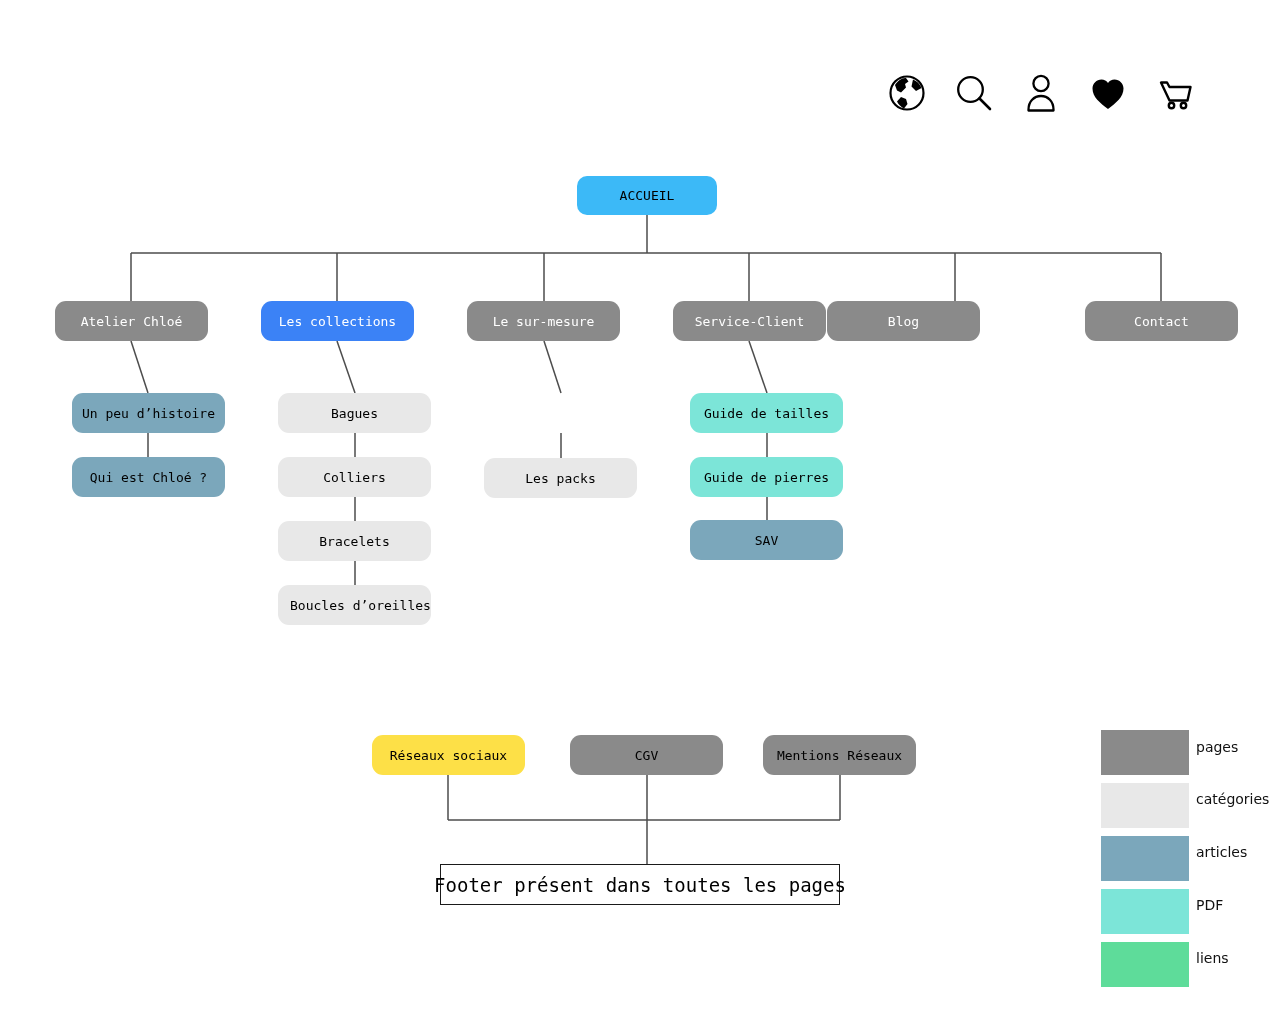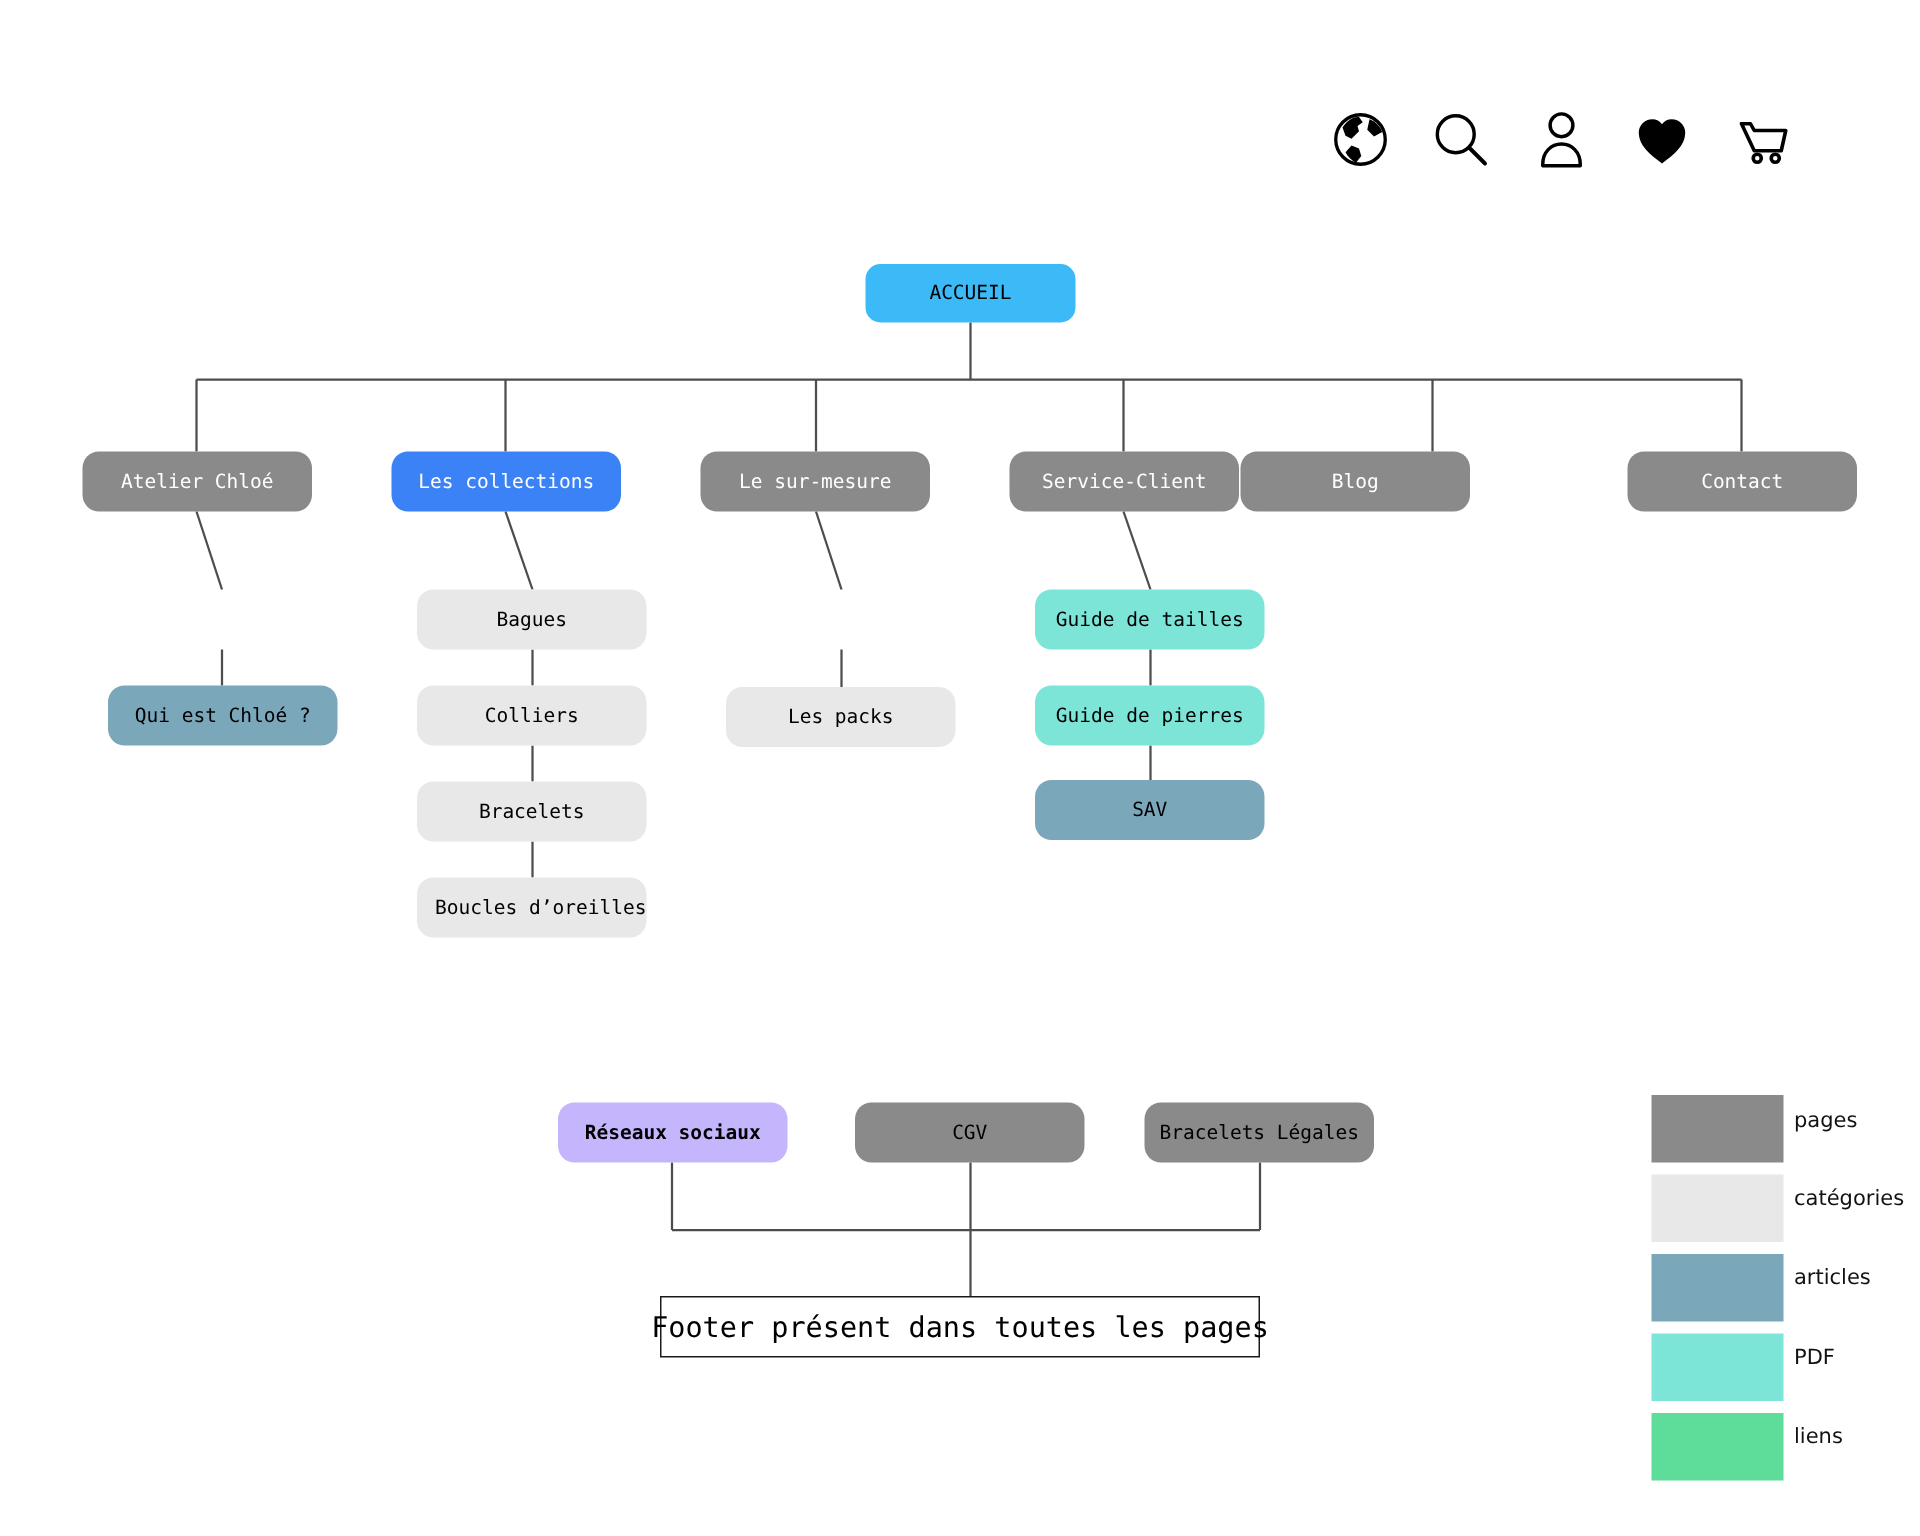--- a/index.html
+++ b/index.html
@@ -90,36 +90,37 @@
 
   <div class="node root" style="left: 577px; top: 176px; background: rgb(60, 185, 247); color: rgb(0, 0, 0);">ACCUEIL</div>
 
   <div class="node" style="left: 55px; top: 301px; background: rgb(138, 138, 138); color: rgb(255, 255, 255);">Atelier Chloé</div>
   <div class="node" style="left: 261px; top: 301px; background: #3b82f6; color: rgb(255, 255, 255);">Les collections</div>
   <div class="node" style="left: 467px; top: 301px; background: rgb(138, 138, 138); color: rgb(255, 255, 255);">Le sur-mesure</div>
   <div class="node" style="left: 673px; top: 301px; background: rgb(138, 138, 138); color: rgb(255, 255, 255);">Service-Client</div>
   <div class="node" style="left: 827px; top: 301px; background: rgb(138, 138, 138); color: rgb(255, 255, 255);">Blog</div>
   <div class="node" style="left: 1085px; top: 301px; background: rgb(138, 138, 138); color: rgb(255, 255, 255);">Contact</div>
 
+  <div class="node" style="left: 72px; top: 393px; background: rgb(123, 167, 187); color: rgb(0, 0, 0);">Un peu d’histoire</div>
   <div class="node" style="left: 72px; top: 457px; background: rgb(123, 167, 187); color: rgb(0, 0, 0);">Qui est Chloé ?</div>
 
   <div class="node" style="left: 278px; top: 393px; background: rgb(232, 232, 232); color: rgb(0, 0, 0);">Bagues</div>
   <div class="node" style="left: 278px; top: 457px; background: rgb(232, 232, 232); color: rgb(0, 0, 0);">Colliers</div>
   <div class="node" style="left: 278px; top: 521px; background: rgb(232, 232, 232); color: rgb(0, 0, 0);">Bracelets</div>
   <div class="node" style="left: 278px; top: 585px; background: rgb(232, 232, 232); color: rgb(0, 0, 0); padding-left: 12px;">Boucles d’oreilles</div>
 
   <div class="node" style="left: 484px; top: 458px; background: rgb(232, 232, 232); color: rgb(0, 0, 0);">Les packs</div>
 
   <div class="node" style="left: 690px; top: 393px; background: rgb(124, 229, 216); color: rgb(0, 0, 0);">Guide de tailles</div>
   <div class="node" style="left: 690px; top: 457px; background: rgb(124, 229, 216); color: rgb(0, 0, 0);">Guide de pierres</div>
   <div class="node" style="left: 690px; top: 520px; background: rgb(123, 167, 187); color: rgb(0, 0, 0);">SAV</div>
 
-  <div class="node" style="left: 372px; top: 735px; background: #c4b5fd; color: rgb(0, 0, 0); font-weight: bold;">Réseaux sociaux</div>
+  <div class="node" style="left: 372px; top: 735px; background: #fde047; color: rgb(0, 0, 0);">Réseaux sociaux</div>
   <div class="node" style="left: 570px; top: 735px; background: rgb(138, 138, 138); color: rgb(0, 0, 0);">CGV</div>
-  <div class="node" style="left: 763px; top: 735px; background: rgb(138, 138, 138); color: rgb(0, 0, 0);">Bracelets Légales</div>
+  <div class="node" style="left: 763px; top: 735px; background: rgb(138, 138, 138); color: rgb(0, 0, 0);">Mentions Réseaux</div>
 
   <div class="footer-box">Footer présent dans toutes les pages</div>
 
   <div class="swatch" style="top: 730px; background: rgb(138, 138, 138);"></div>
   <div class="swatch" style="top: 783px; background: rgb(232, 232, 232);"></div>
   <div class="swatch" style="top: 836px; background: rgb(123, 167, 187);"></div>
   <div class="swatch" style="top: 889px; background: rgb(124, 229, 216);"></div>
   <div class="swatch" style="top: 942px; background: rgb(94, 220, 154);"></div>
 
   <div class="legend-label" style="top:739px;">pages</div>

